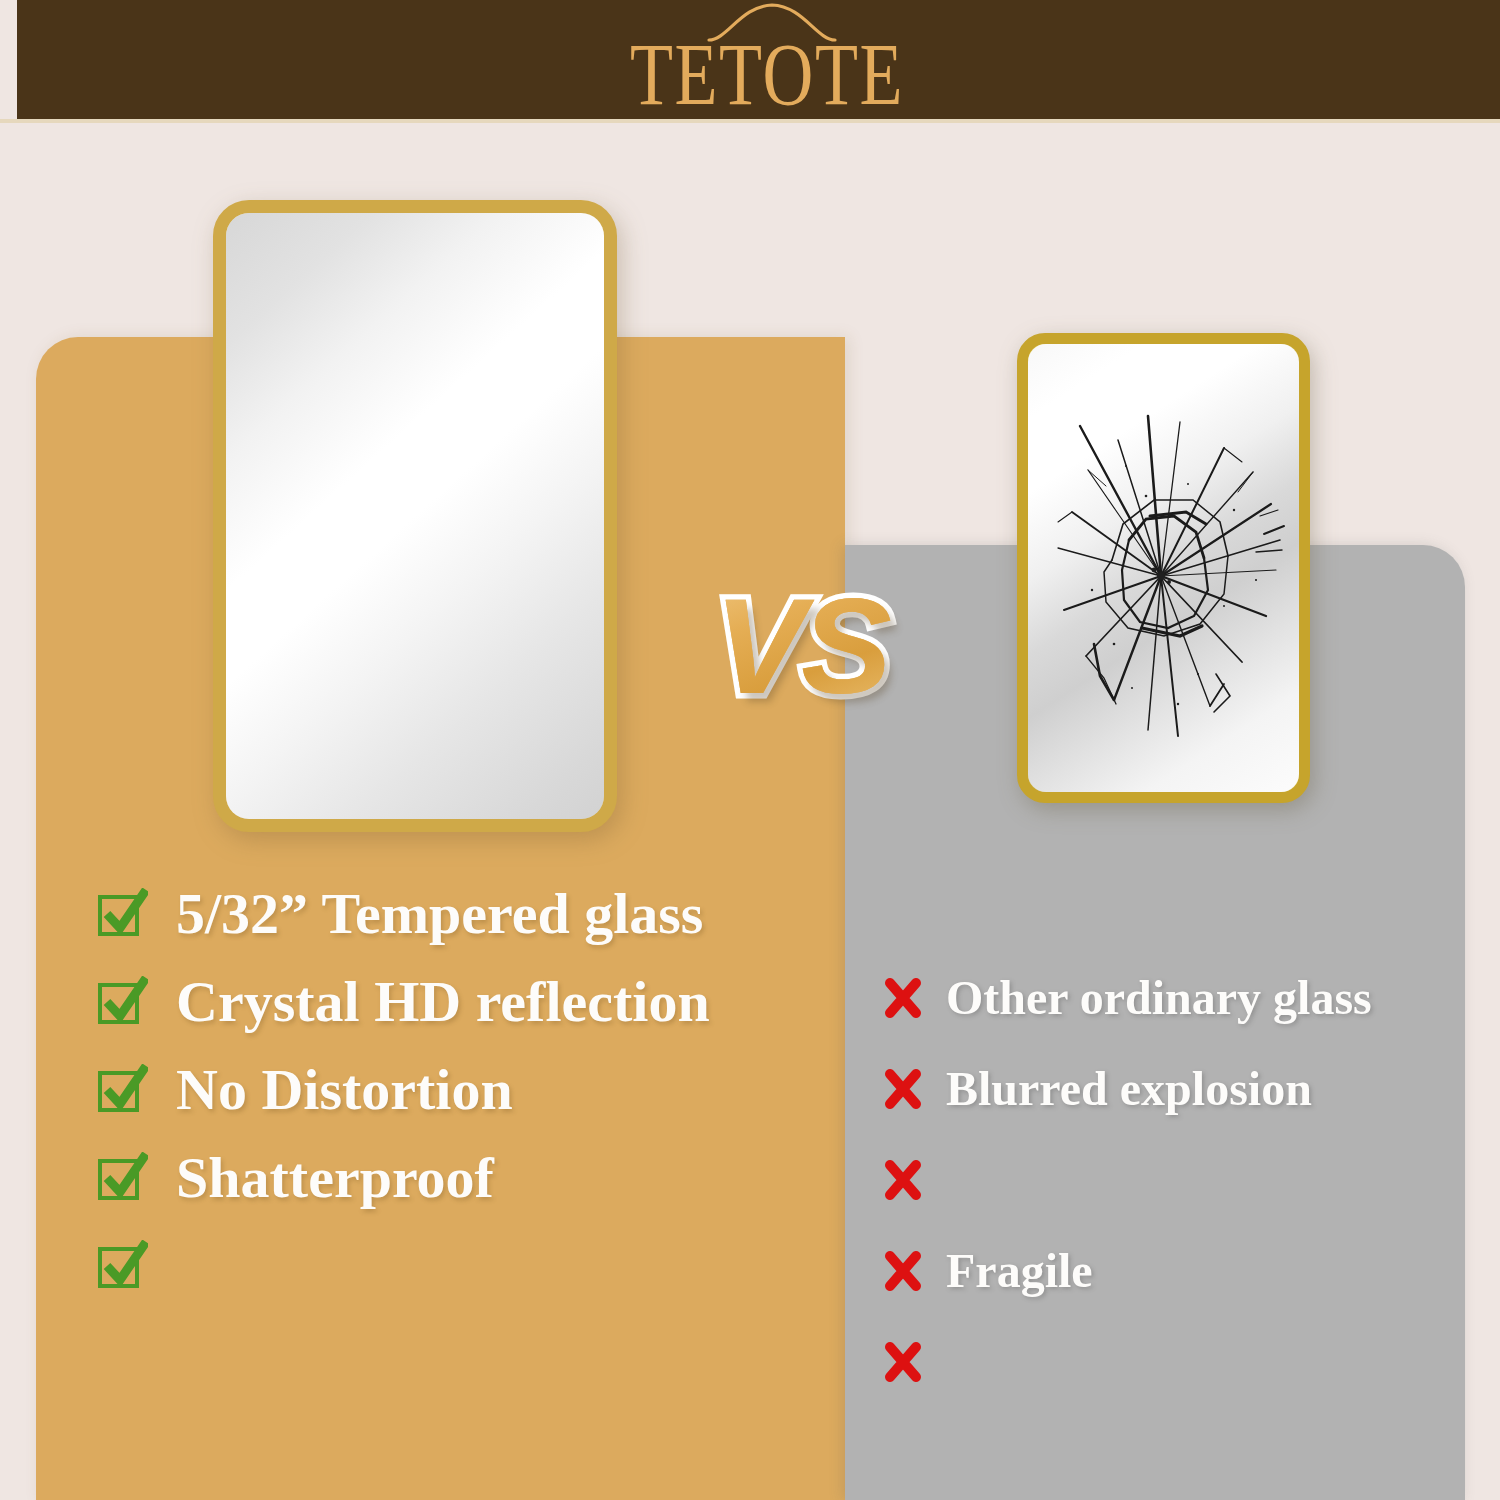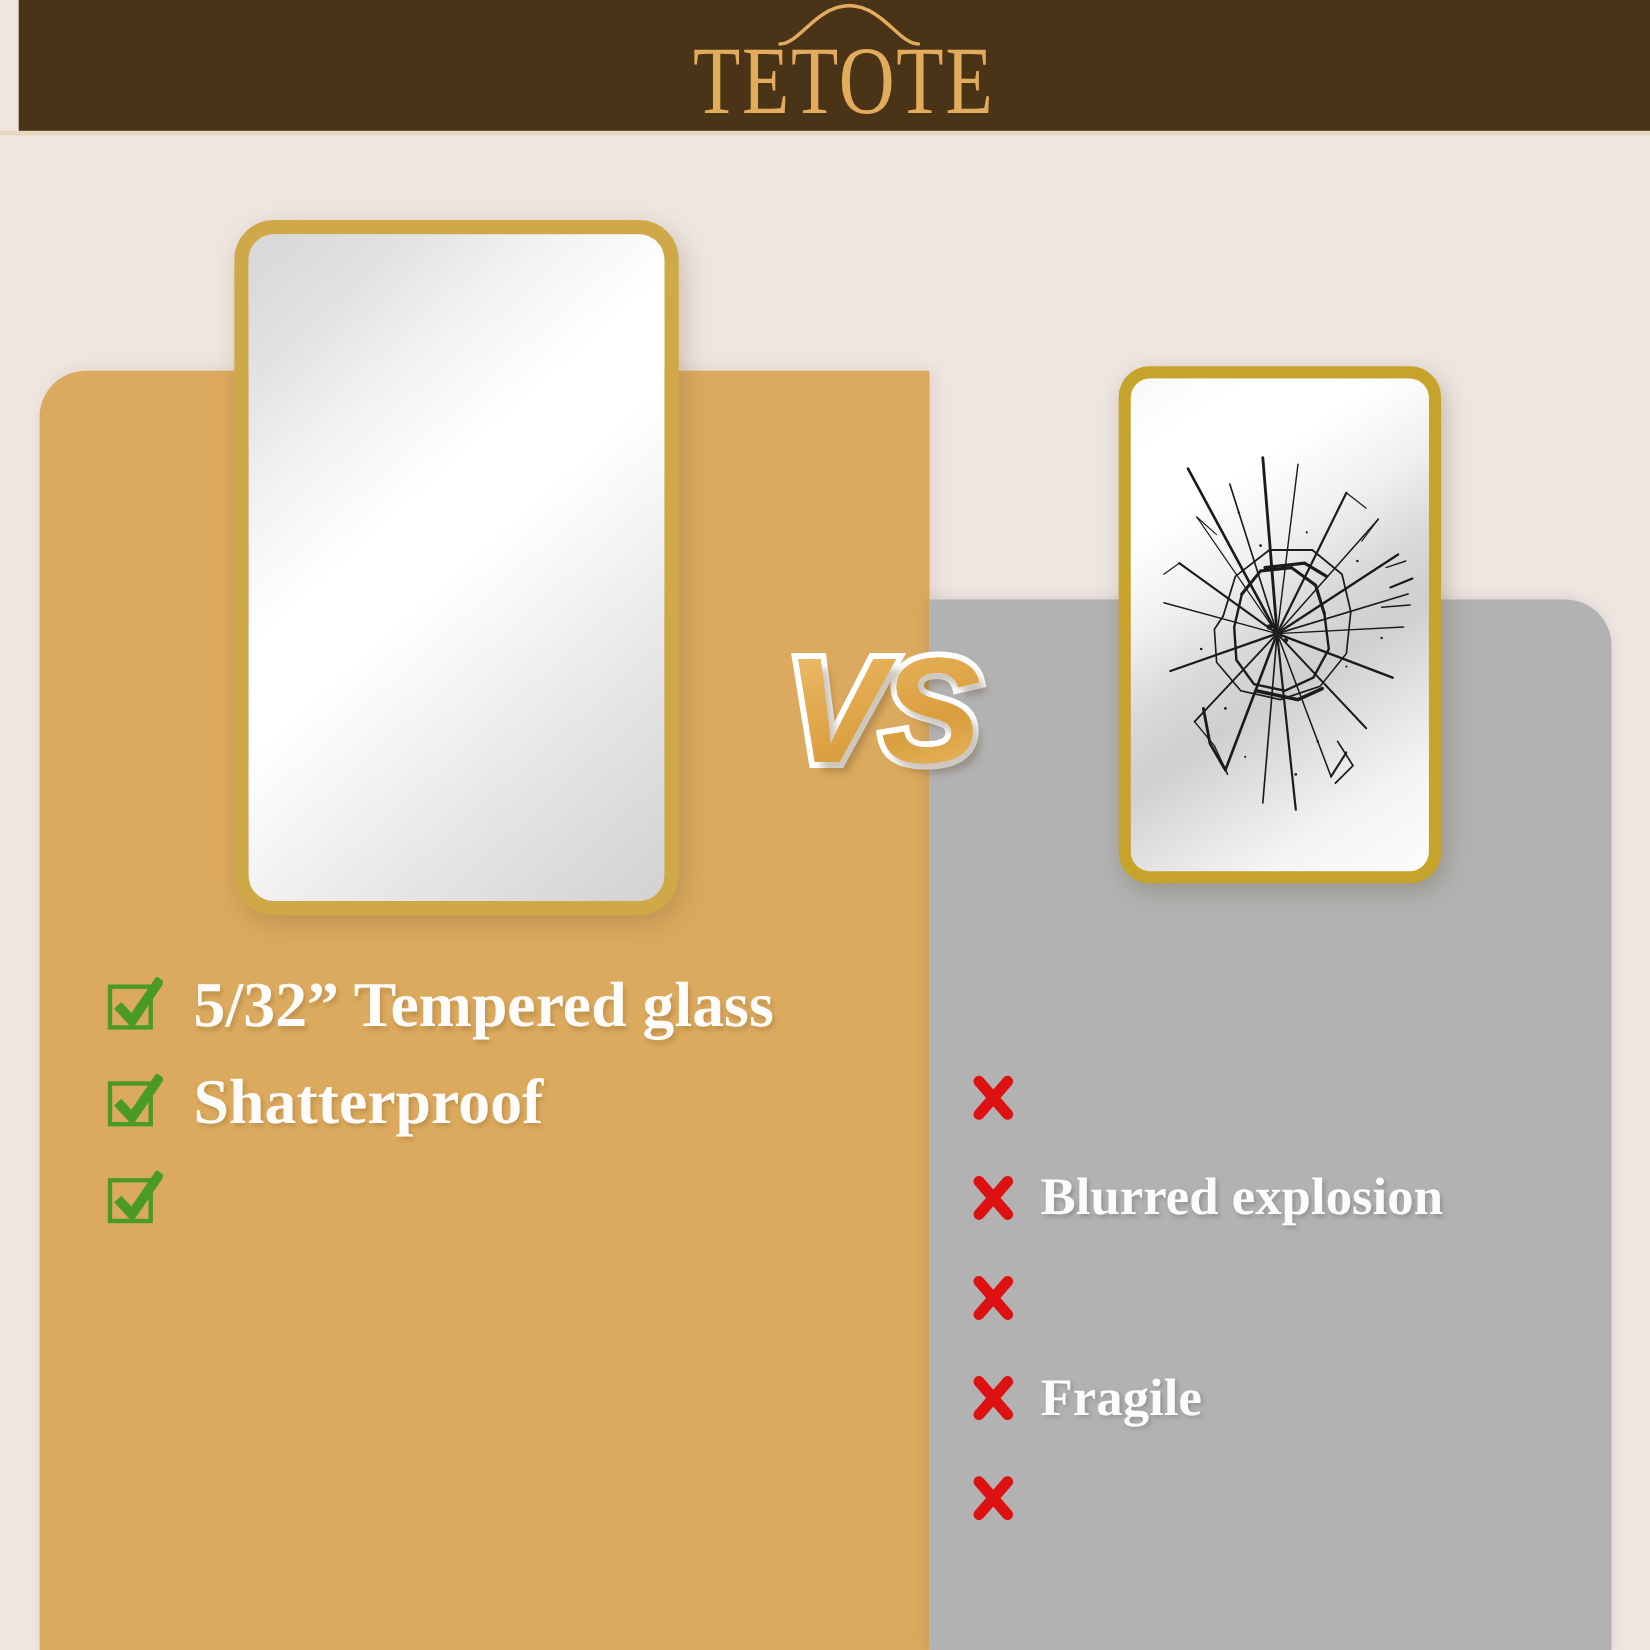--- a/index.html
+++ b/index.html
@@ -361,51 +361,70 @@
     <div class="list-item">
       <span class="icon-check">
         <svg viewBox="0 0 52 52" width="52" height="52">
           <rect x="4" y="9" width="37" height="37" fill="none" stroke="#4a9a26" stroke-width="4"></rect>
           <path d="M11 26 L 24 40 L 50 2" fill="none" stroke="#4a9a26" stroke-width="9" stroke-linecap="butt" stroke-linejoin="miter"></path>
         </svg>
       </span>
       <span class="item-label">5/32” Tempered glass</span>
     </div>
 
-
-
     <div class="list-item">
       <span class="icon-check">
         <svg viewBox="0 0 52 52" width="52" height="52">
           <rect x="4" y="9" width="37" height="37" fill="none" stroke="#4a9a26" stroke-width="4"></rect>
           <path d="M11 26 L 24 40 L 50 2" fill="none" stroke="#4a9a26" stroke-width="9" stroke-linecap="butt" stroke-linejoin="miter"></path>
         </svg>
       </span>
-      <span class="item-label">Shatterproof</span>
+      <span class="item-label">Crystal HD reflection</span>
     </div>
 
     <div class="list-item">
       <span class="icon-check">
         <svg viewBox="0 0 52 52" width="52" height="52">
           <rect x="4" y="9" width="37" height="37" fill="none" stroke="#4a9a26" stroke-width="4"></rect>
           <path d="M11 26 L 24 40 L 50 2" fill="none" stroke="#4a9a26" stroke-width="9" stroke-linecap="butt" stroke-linejoin="miter"></path>
         </svg>
       </span>
+      <span class="item-label">No Distortion</span>
+    </div>
+
+    <div class="list-item">
+      <span class="icon-check">
+        <svg viewBox="0 0 52 52" width="52" height="52">
+          <rect x="4" y="9" width="37" height="37" fill="none" stroke="#4a9a26" stroke-width="4"></rect>
+          <path d="M11 26 L 24 40 L 50 2" fill="none" stroke="#4a9a26" stroke-width="9" stroke-linecap="butt" stroke-linejoin="miter"></path>
+        </svg>
+      </span>
+      <span class="item-label">Shatterproof</span>
+    </div>
+
+    <div class="list-item">
+      <span class="icon-check">
+        <svg viewBox="0 0 52 52" width="52" height="52">
+          <rect x="4" y="9" width="37" height="37" fill="none" stroke="#4a9a26" stroke-width="4"></rect>
+          <path d="M11 26 L 24 40 L 50 2" fill="none" stroke="#4a9a26" stroke-width="9" stroke-linecap="butt" stroke-linejoin="miter"></path>
+        </svg>
+      </span>
     </div>
 
   </div>
 
   <div class="list list-cons">
 
     <div class="list-item">
       <span class="icon-x">
         <svg viewBox="0 0 38 44" width="38" height="44">
           <path d="M6 7 L 32 37 M32 7 L 6 37" stroke="#dd1111" stroke-width="10" stroke-linecap="round"></path>
         </svg>
       </span>
+      <span class="item-label">Other ordinary glass</span>
     </div>
 
     <div class="list-item">
       <span class="icon-x">
         <svg viewBox="0 0 38 44" width="38" height="44">
           <path d="M6 7 L 32 37 M32 7 L 6 37" stroke="#dd1111" stroke-width="10" stroke-linecap="round"></path>
         </svg>
       </span>
       <span class="item-label">Blurred explosion</span>
     </div>

